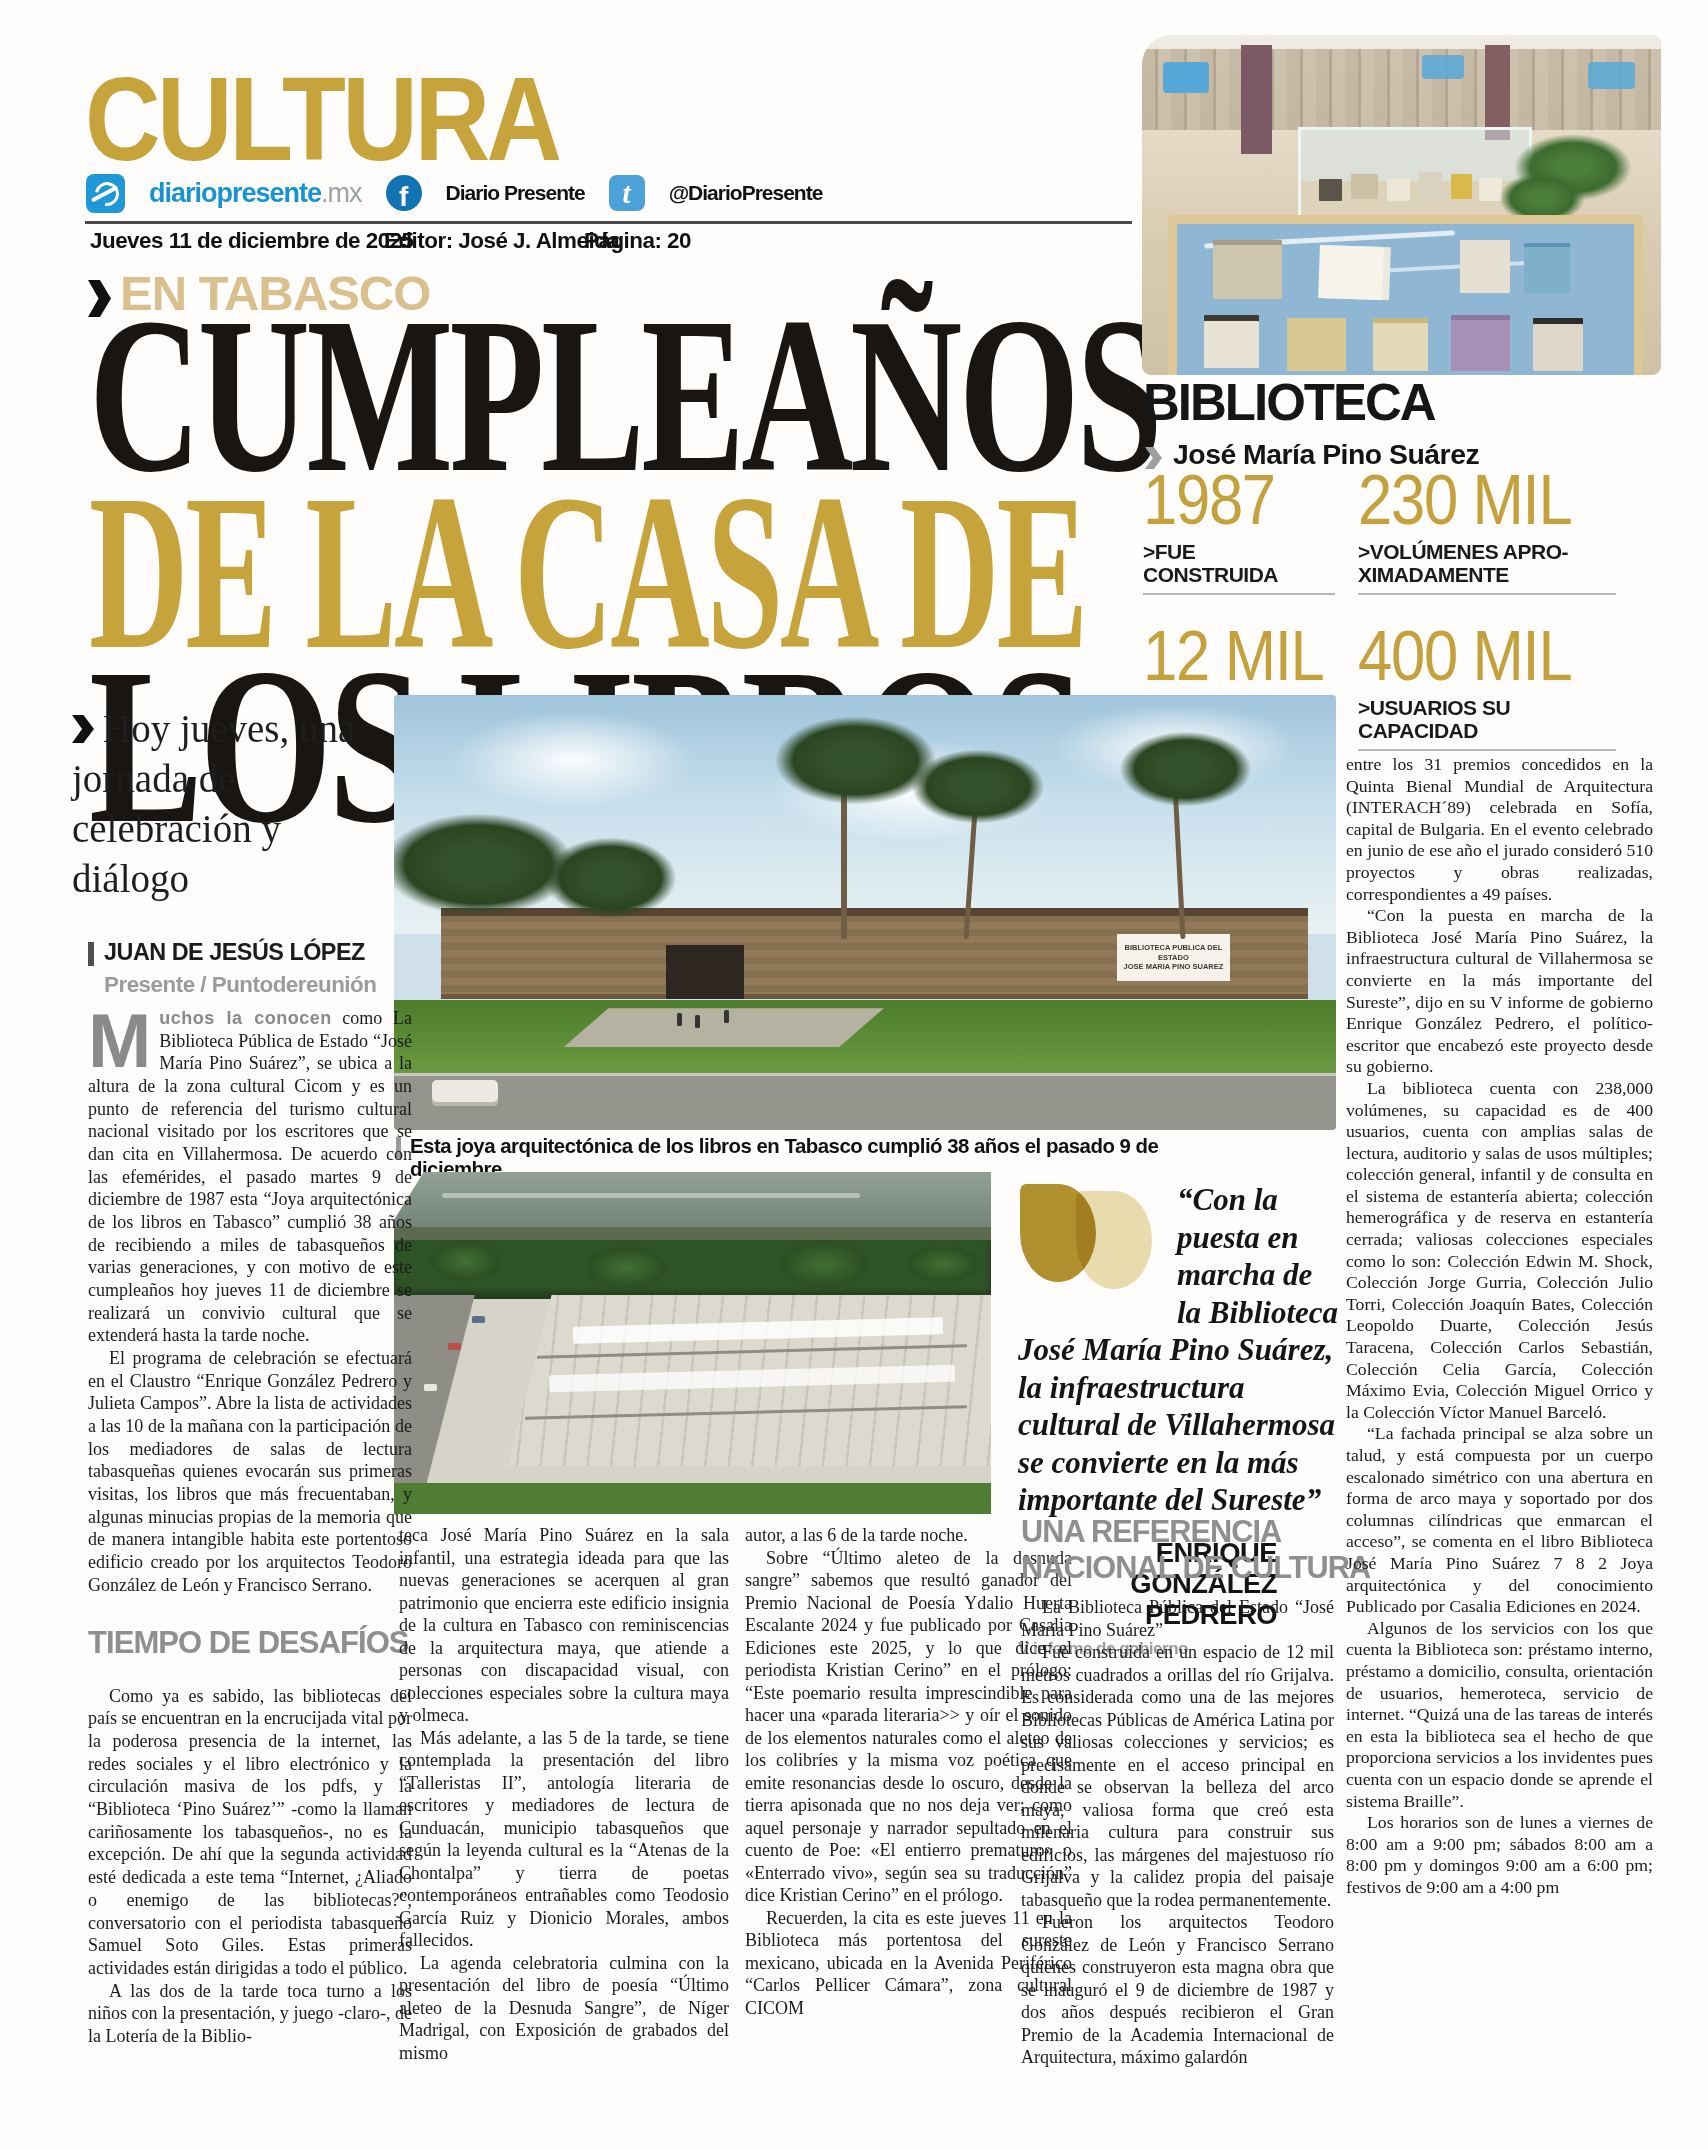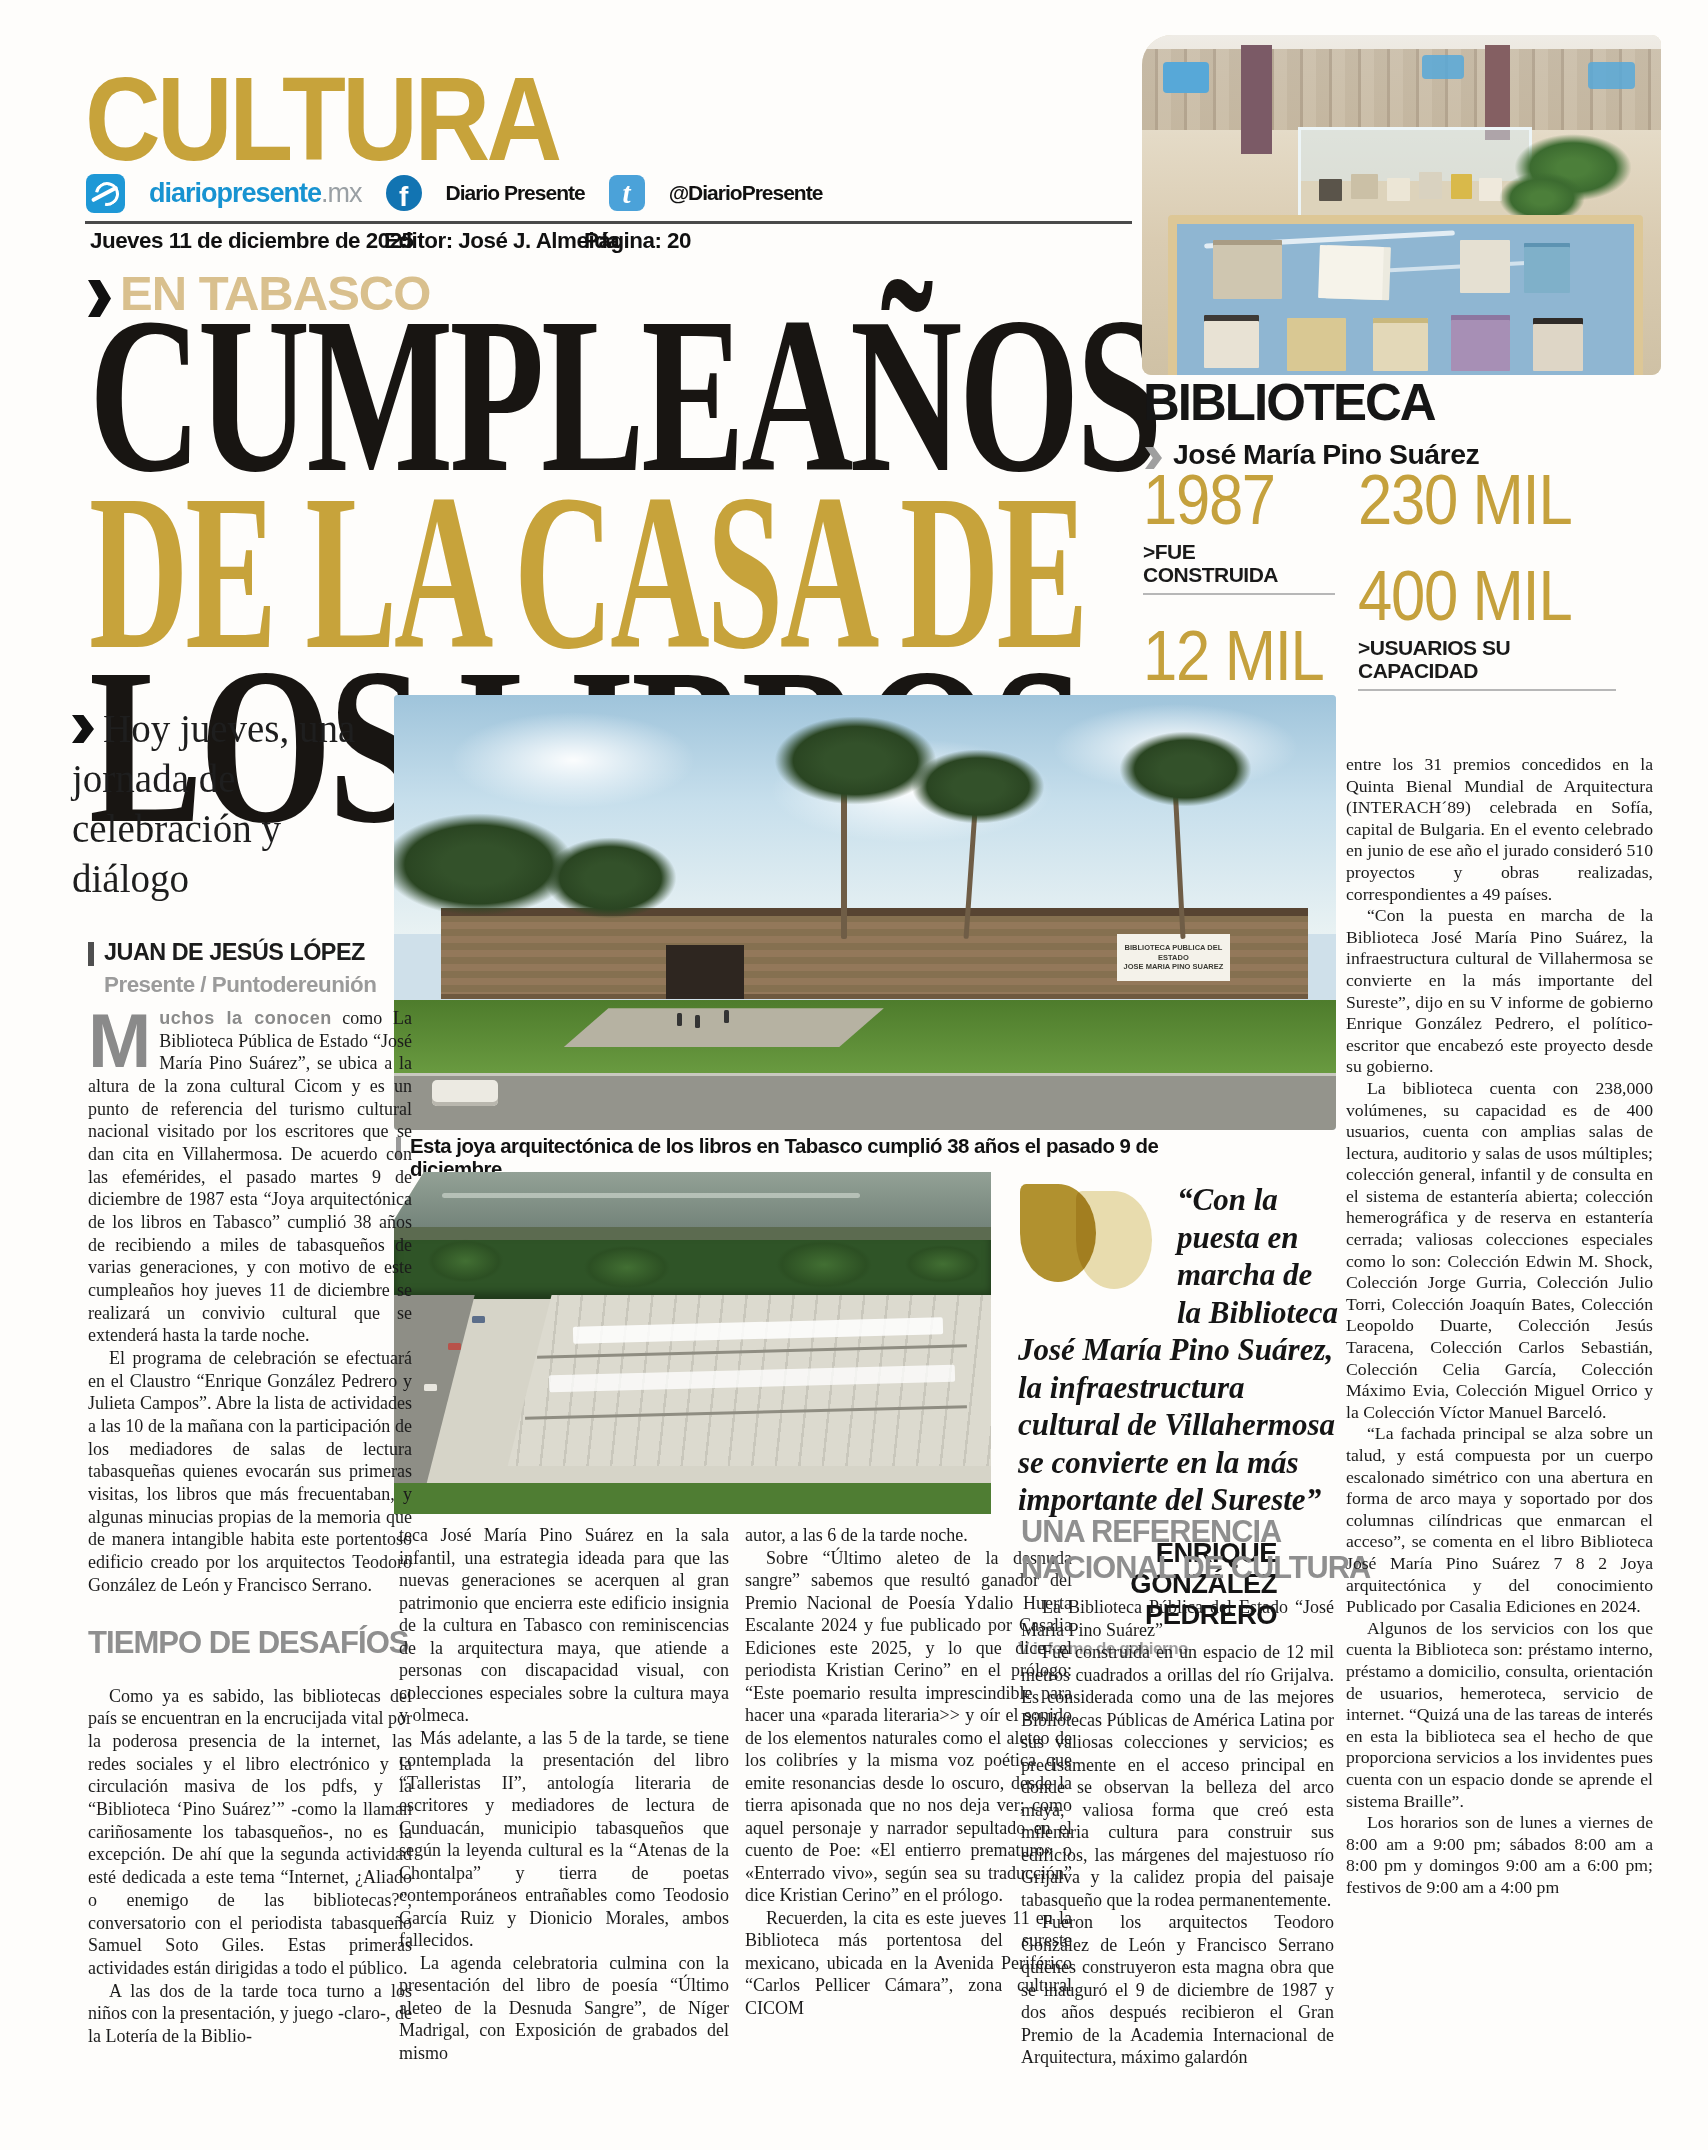--- a/index.html
+++ b/index.html
@@ -261,20 +261,21 @@
         <div class="stat-lab">&gt;FUE CONSTRUIDA</div>
       </div>
       <div class="stat">
         <div class="stat-val">12 MIL</div>
         <div class="stat-lab">&gt;METROS CUADRA-DOS A ORILLAS DEL RÍO GRIJALVA</div>
       </div>
     </div>
     <div class="stat-colR">
       <div class="stat">
         <div class="stat-val">230 MIL</div>
+        <div class="stat-lab">&gt;VOLÚMENES APRO-XIMADAMENTE</div>
       </div>
       <div class="stat">
         <div class="stat-val">400 MIL</div>
         <div class="stat-lab">&gt;USUARIOS SU CAPACIDAD</div>
       </div>
     </div>
   </div>
 
   <div class="abs photo photo-main">
     <div class="layer pm-sky" style="position:absolute;left:0;right:0;top:0;"></div>

